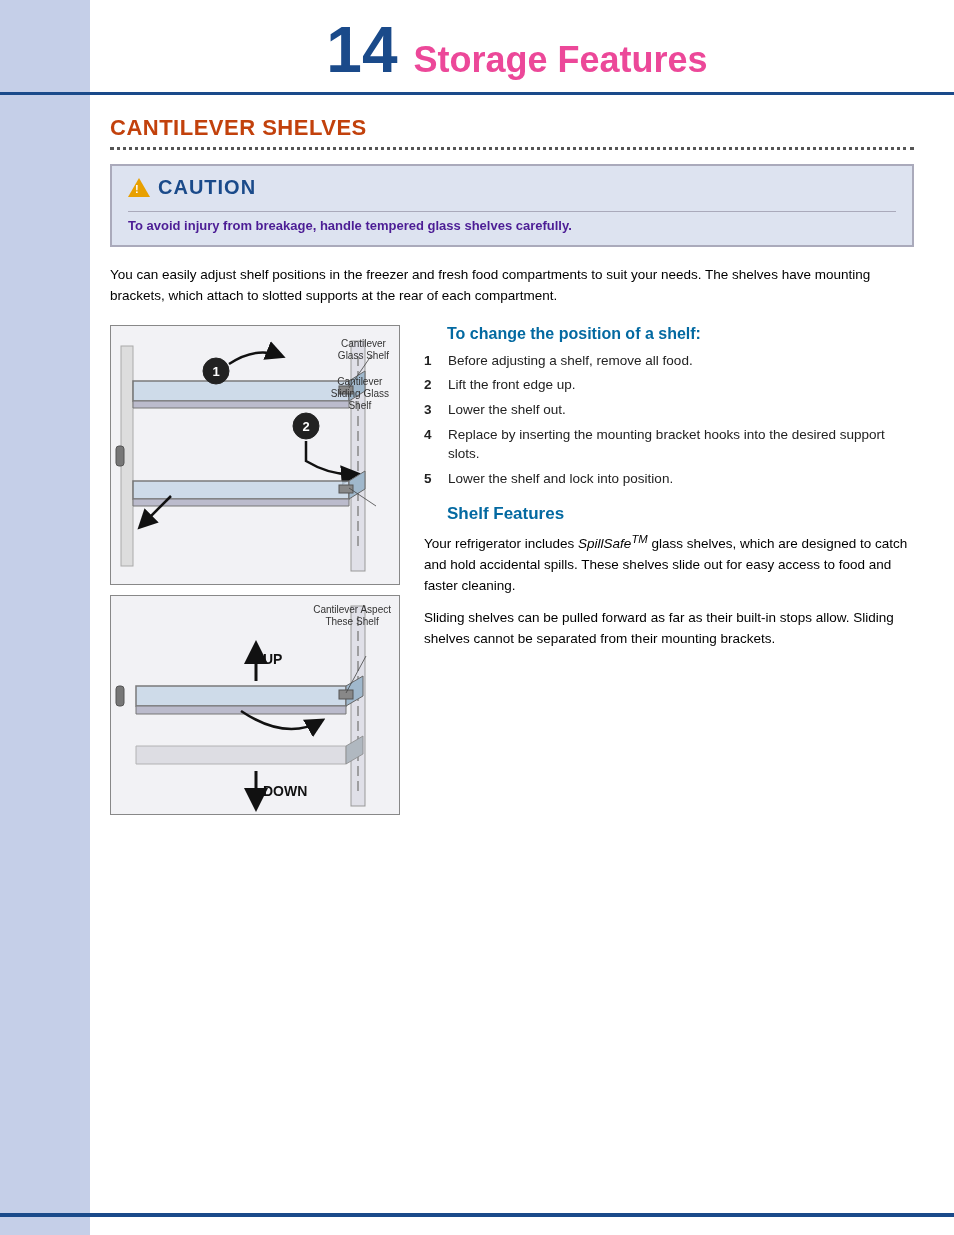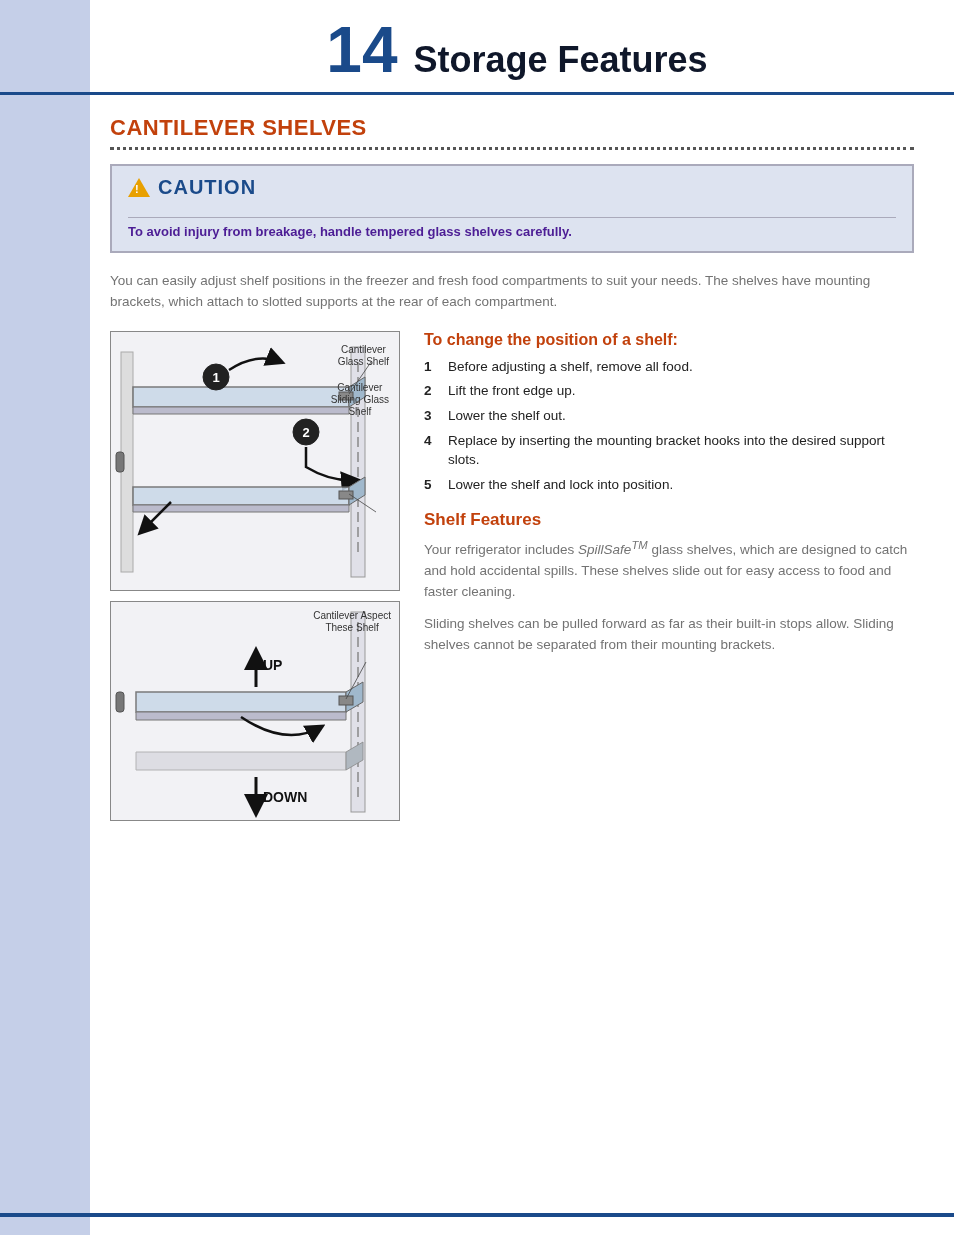--- a/index.html
+++ b/index.html
@@ -51,21 +51,21 @@
     .chapter-number {
       font-size: 64px;
       font-weight: bold;
       color: #1a4a8a;
       line-height: 1;
     }
 
     .chapter-title {
       font-size: 36px;
       font-weight: bold;
-      color: #0f172a;
+      color: #ec4899;
       line-height: 1.1;
       margin-top: 8px;
     }
 
     
     .content {
       padding: 20px 40px 40px 110px;
       position: relative;
     }
 
@@ -93,21 +93,21 @@
       padding: 10px 16px 12px 16px;
       margin-bottom: 18px;
       display: inline-block;
       width: 100%;
     }
 
     .caution-header {
       display: flex;
       align-items: center;
       gap: 8px;
-      margin-bottom: 18px;
+      margin-bottom: 12px;
     }
 
     .caution-triangle {
       width: 0;
       height: 0;
       border-left: 11px solid transparent;
       border-right: 11px solid transparent;
       border-bottom: 19px solid #e8a000;
       position: relative;
       display: inline-block;
@@ -140,21 +140,21 @@
     .caution-text {
       font-size: 13px;
       font-weight: bold;
       color: #4c1d95;
     }
 
     
     .body-paragraph {
       font-size: 13.5px;
       line-height: 1.55;
-      color: #737373;
+      color: #000000;
       margin-bottom: 18px;
     }
 
     
     .two-col {
       display: flex;
       gap: 24px;
       align-items: flex-start;
     }
 
@@ -181,23 +181,24 @@
     }
 
     .diagram-box-lower {
       height: 220px;
     }
 
     
     .subheading {
       font-size: 17px;
       font-weight: bold;
-      color: #c2410c;
+      color: #0369a1;
       margin-bottom: 6px;
       margin-top: 16px;
+      margin-left: 23px;
     }
 
     
     .steps-list {
       list-style: none;
       padding: 0;
       margin-bottom: 14px;
     }
 
     .steps-list li {

